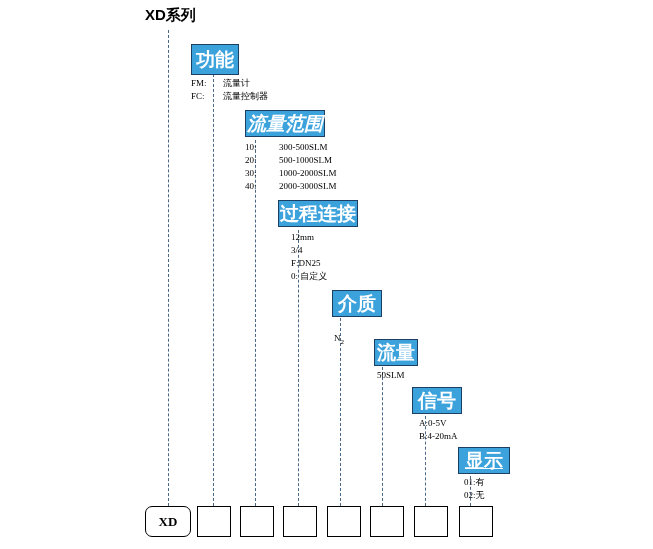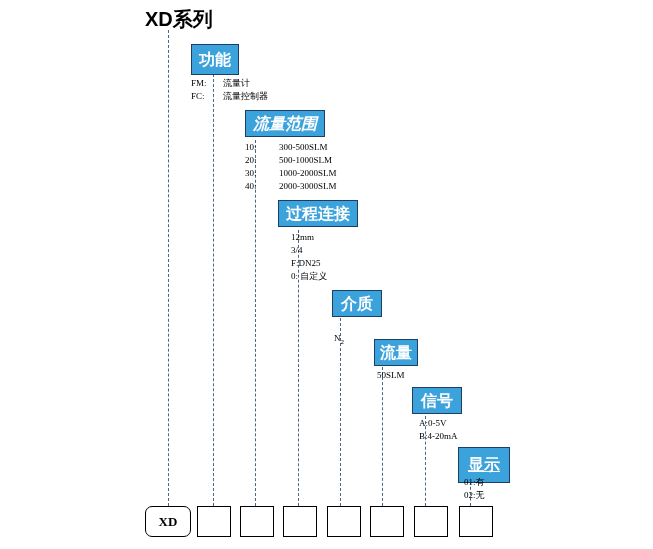--- a/index.html
+++ b/index.html
@@ -17,33 +17,33 @@
   #canvas {
     position: absolute;
     left: 0; top: 0;
     width: 653px;
     height: 549px;
   }
   .title {
     position: absolute;
     left: 145px;
     top: 6px;
-    font-size: 20px;
+    font-size: 15px;
     font-weight: bold;
     color: #000000;
     letter-spacing: 0px;
     font-family: "Liberation Sans", "DejaVu Sans", sans-serif;
   }
   
   .cat-box {
     position: absolute;
     background: #3BA2DC;
     border: 1px solid #1d3f63;
     color: #ffffff;
-    font-size: 16px;
+    font-size: 19px;
     font-weight: bold;
     display: flex;
     align-items: center;
     justify-content: center;
     box-sizing: border-box;
     font-family: "Liberation Sans", "DejaVu Sans", sans-serif;
     line-height: 1;
   }
   
   .opt-list {
@@ -173,21 +173,21 @@
   </div>
 
   <div class="cat-box" style="left:412px; top:387px; width:50px; height:27px;">
     <span>信号</span>
   </div>
   <div class="opt-list" style="left:419px; top:417px;">
     <div class="opt-plain">A:0-5V</div>
     <div class="opt-plain">B:4-20mA</div>
   </div>
 
-  <div class="cat-box" style="left:458px; top:447px; width:52px; height:36px;text-decoration:underline;">
+  <div class="cat-box" style="left:458px; top:447px; width:52px; height:27px;text-decoration:underline;">
     <span>显示</span>
   </div>
   <div class="opt-list" style="left:464px; top:476px;">
     <div class="opt-plain">01:有</div>
     <div class="opt-plain">02:无</div>
   </div>
 
   <div class="code-box" style="left:145px; top:506px; width:46px; height:31px;border-radius:7px;">
     <span>XD</span>
   </div>

